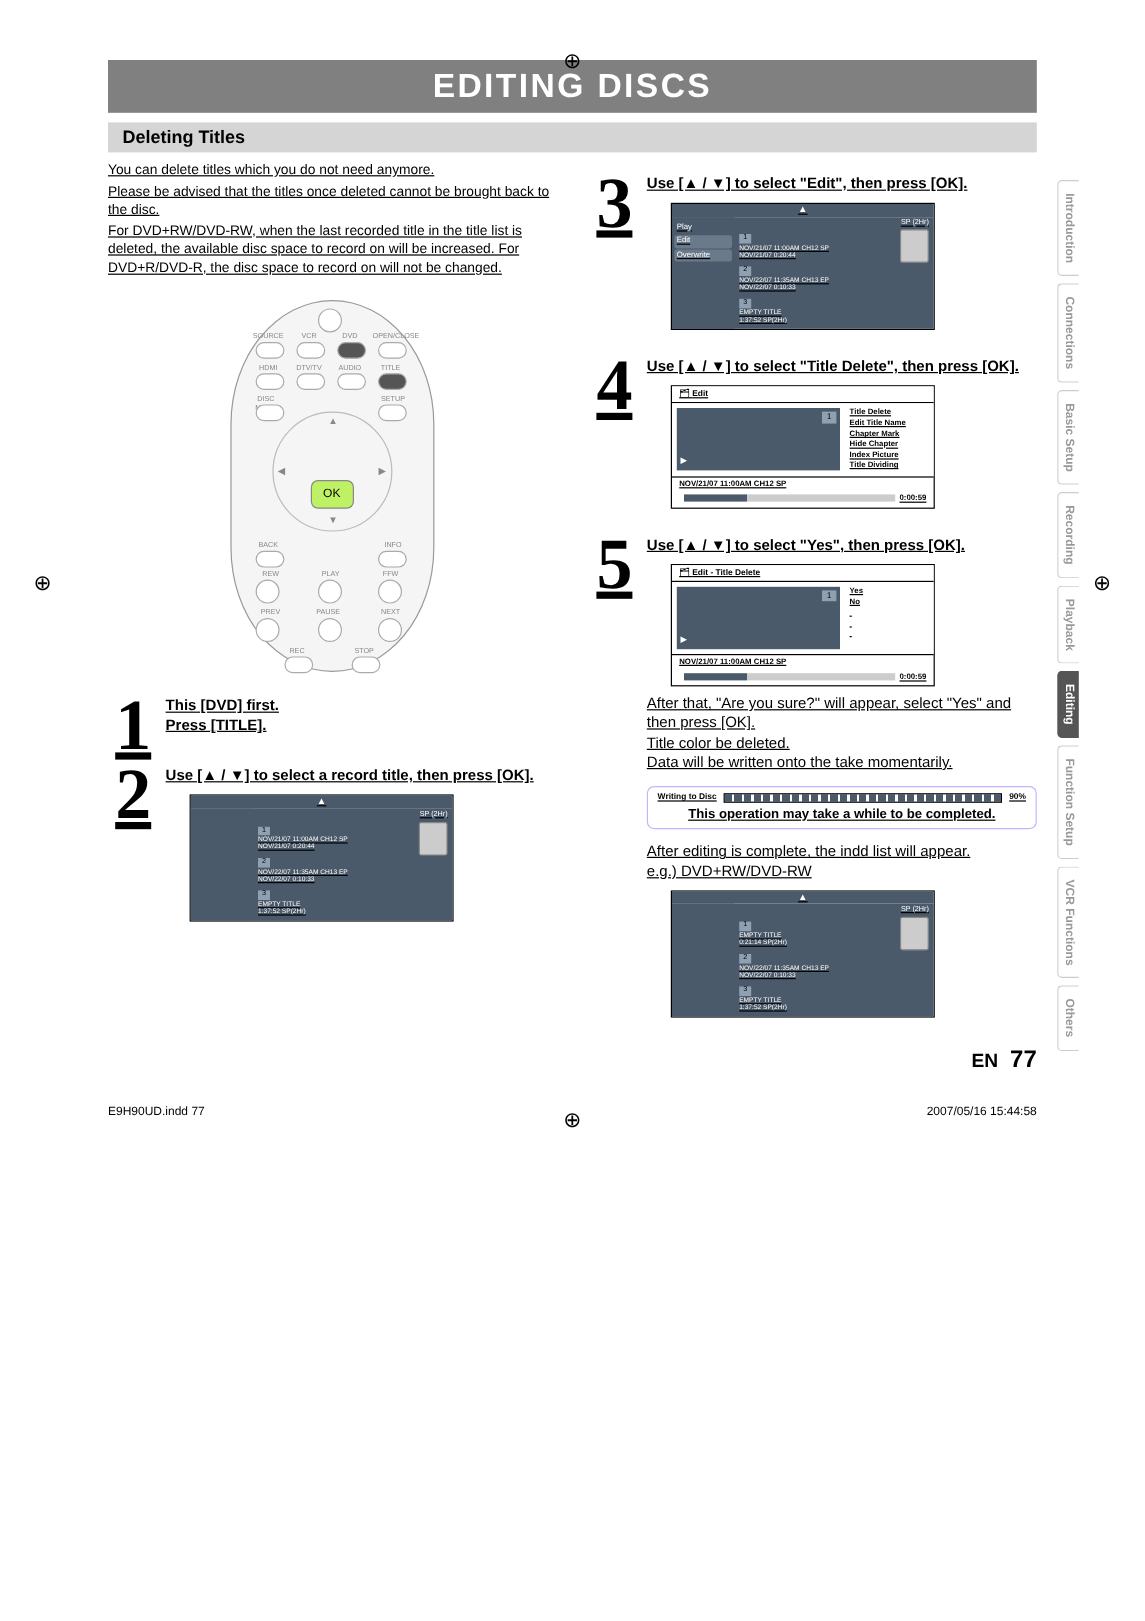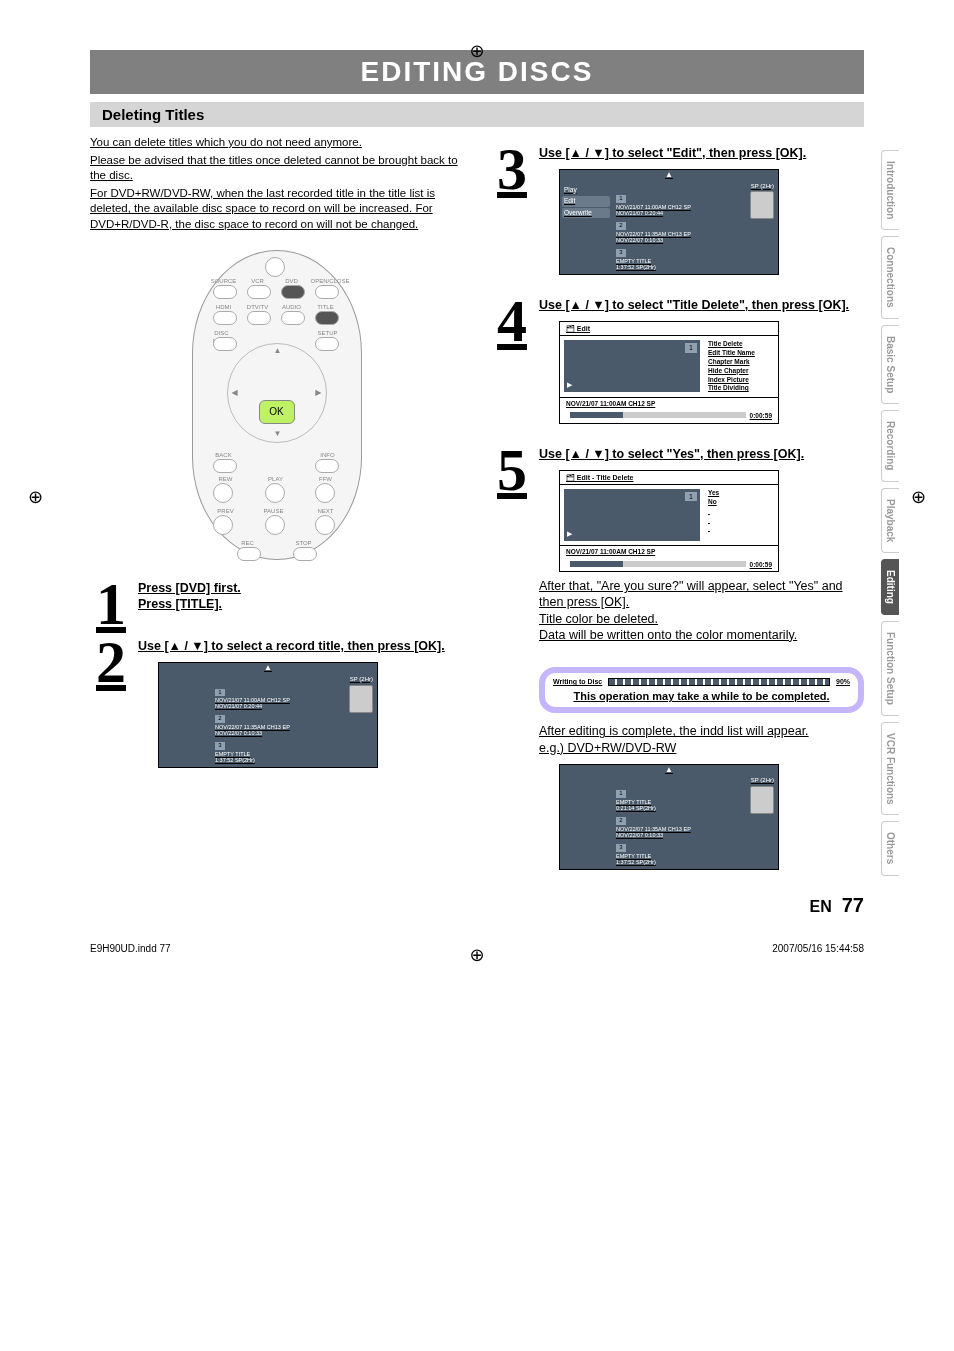--- a/index.html
+++ b/index.html
@@ -189,24 +189,24 @@
     font-style:italic;
     font-weight:bold;
     display:inline-block;
     padding:2px 10px;
     border-radius:4px 0 6px 0;
     font-size:12px;
   }
   .notebox ul { padding:4px 14px 8px 22px; }
   .notebox li { margin-bottom:2px; line-height:1.25; }
   .writebox {
-    border:6px solid #c4b5fd;
-    border-radius:16px;
+    border:1px solid #c4b5fd;
+    border-radius:6px;
     padding:4px 8px;
-    margin:24px 0 4px 0;
+    margin:12px 0 4px 0;
     font-size:10px;
   }
   .writebox .row1 { display:flex;align-items:center;gap:6px;font-size:7px;font-weight:bold; }
   .writebox .pbar { flex:1;height:8px;border:1px solid #000; background:repeating-linear-gradient(to right,#4a5a6a 0 6px,#fff 6px 8px); }
   .writebox .wcap { text-align:center;font-weight:bold;font-size:11px;margin-top:4px;line-height:1.2; }
   .sidetabs {
     position:absolute;
     right:55px;
     top:150px;
     display:flex;
@@ -306,21 +306,21 @@
       <div class="lbl" style="top:288px;left:96px">STOP</div>
       <div class="smallbtn" style="top:296px;left:44px"></div>
       <div class="smallbtn" style="top:296px;left:100px"></div>
 
       <div class="smallbtn" style="top:6px;left:72px;border-radius:50%;width:20px;height:20px"></div>
     </div>
 
     <div class="steprow">
       <div class="stepnum">1</div>
       <div class="steptext">
-        <div><b>Press [DVD] first.</b></div>
+        <div><b>This [DVD] first.</b></div>
         <div><b>Press [TITLE].</b></div>
       </div>
     </div>
 
     <div class="steprow">
       <div class="stepnum">2</div>
       <div class="steptext">
         <b>Use [▲ / ▼] to select a record title, then press [OK].</b>
         
         <div class="osd">
@@ -429,21 +429,21 @@
             <span>NOV/21/07 11:00AM CH12 SP</span>
           </div>
           <div class="footer" style="border-top:none;">
             <div class="bar"></div>
               <span>0:00:59</span>
           </div>
         </div>
 
         <p style="margin-top:6px">After that, "Are you sure?" will appear, select "Yes" and then press [OK].</p>
         <p>Title color be deleted.</p>
-        <p>Data will be written onto the color momentarily.</p>
+        <p>Data will be written onto the take momentarily.</p>
 
         <div class="writebox">
           <div class="row1">
             <span>Writing to Disc</span>
             <div class="pbar"></div>
             <span>90%</span>
           </div>
           <div class="wcap">This operation may take a while to be completed.</div>
         </div>
 

